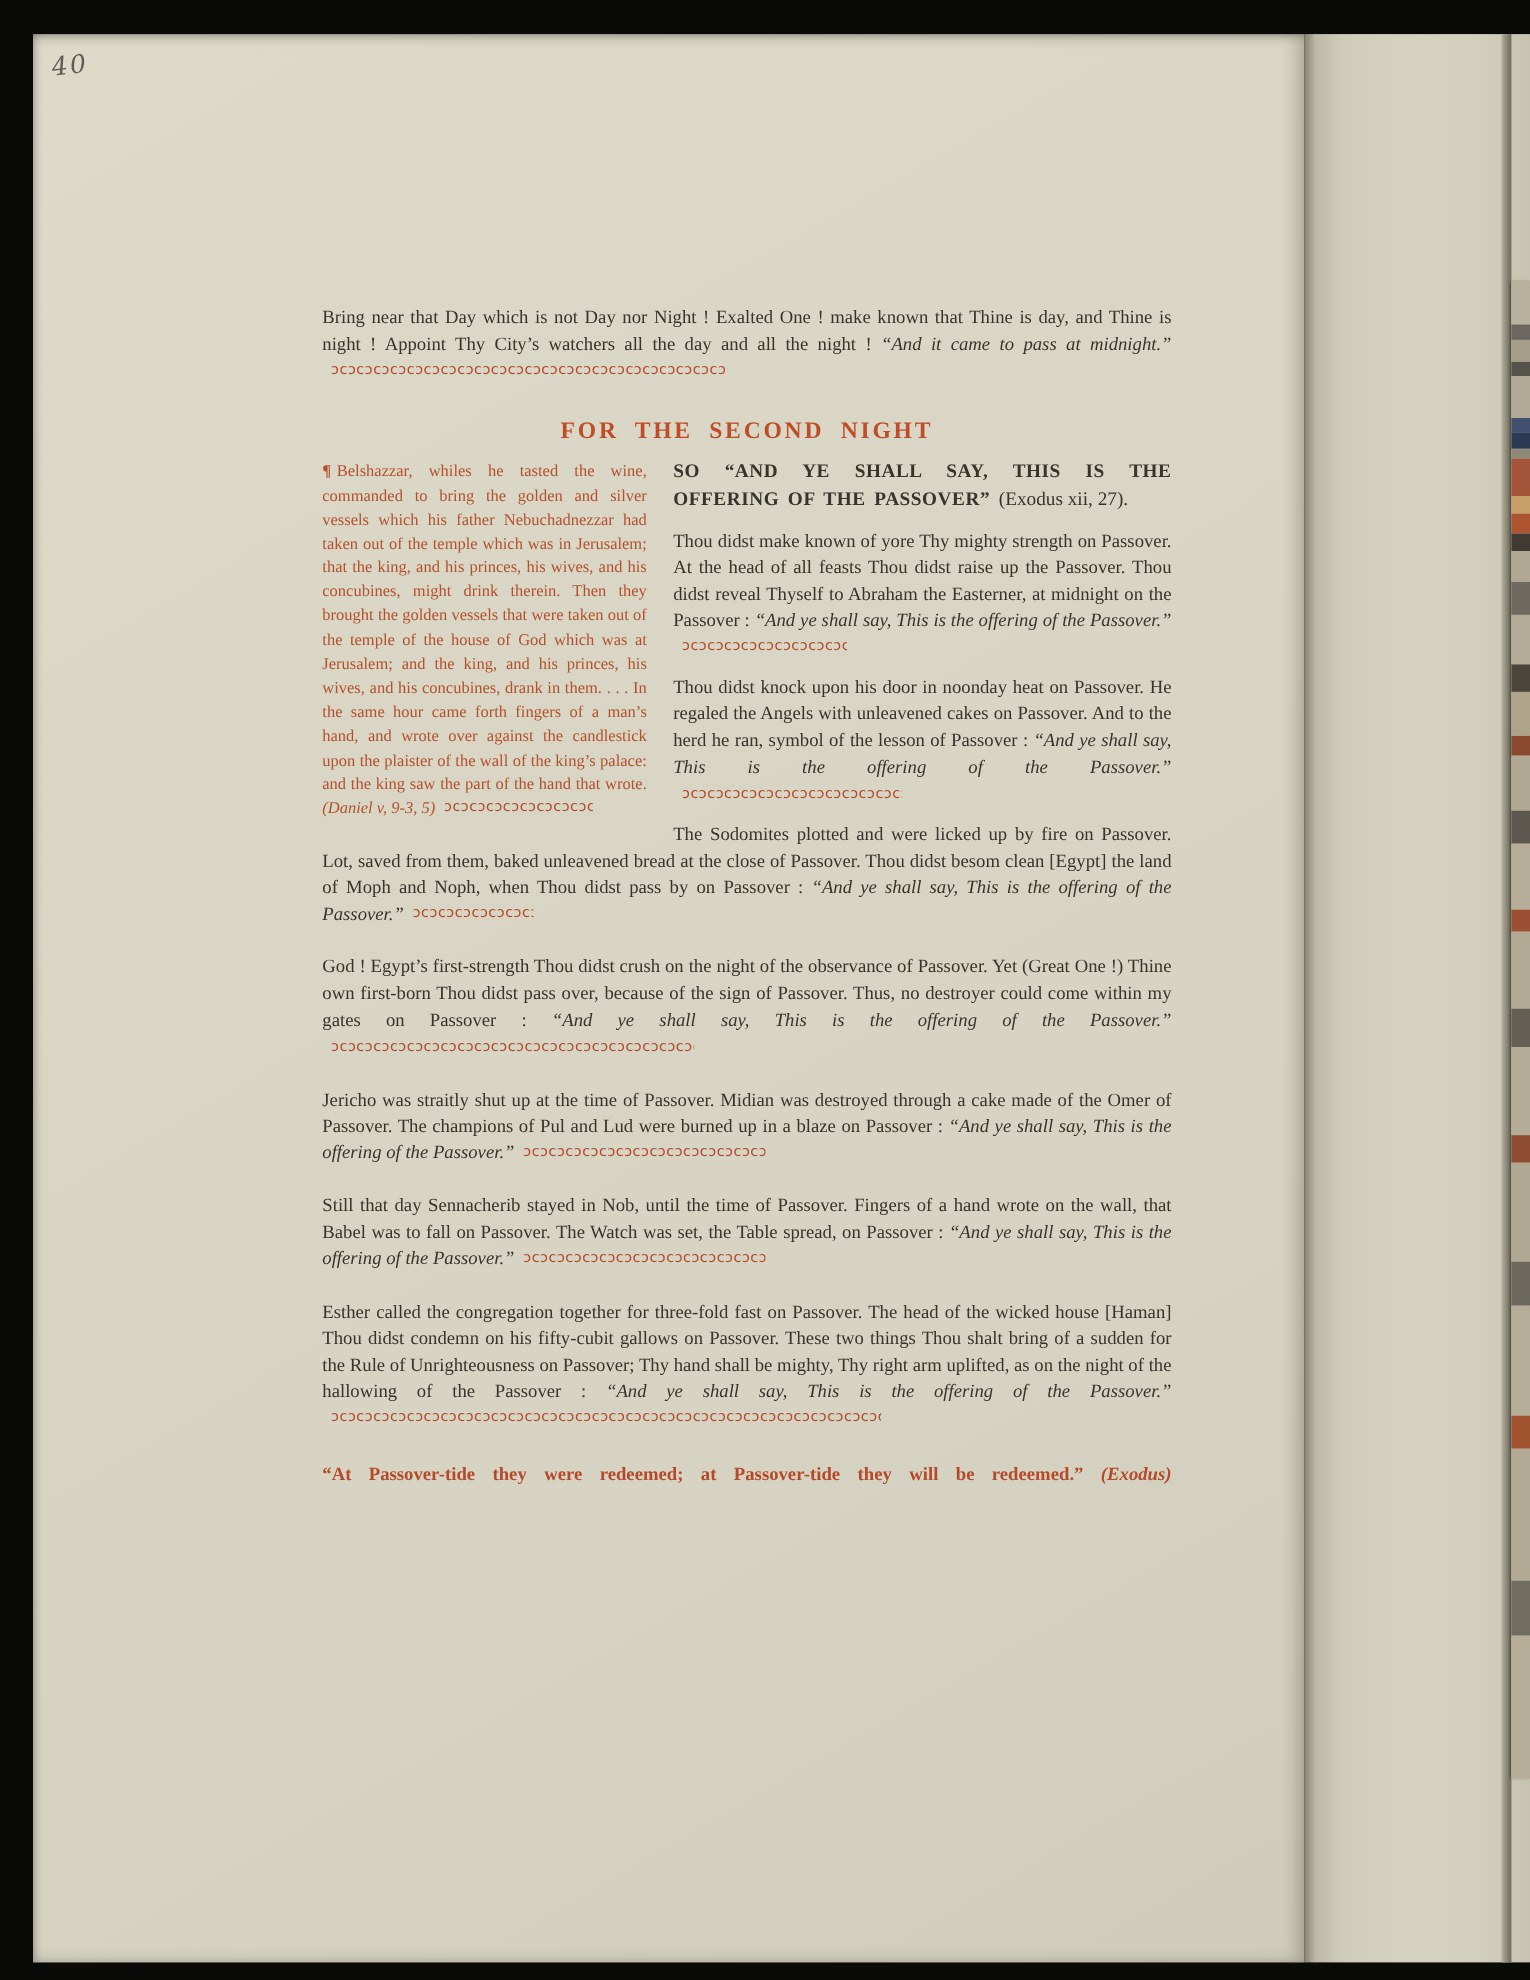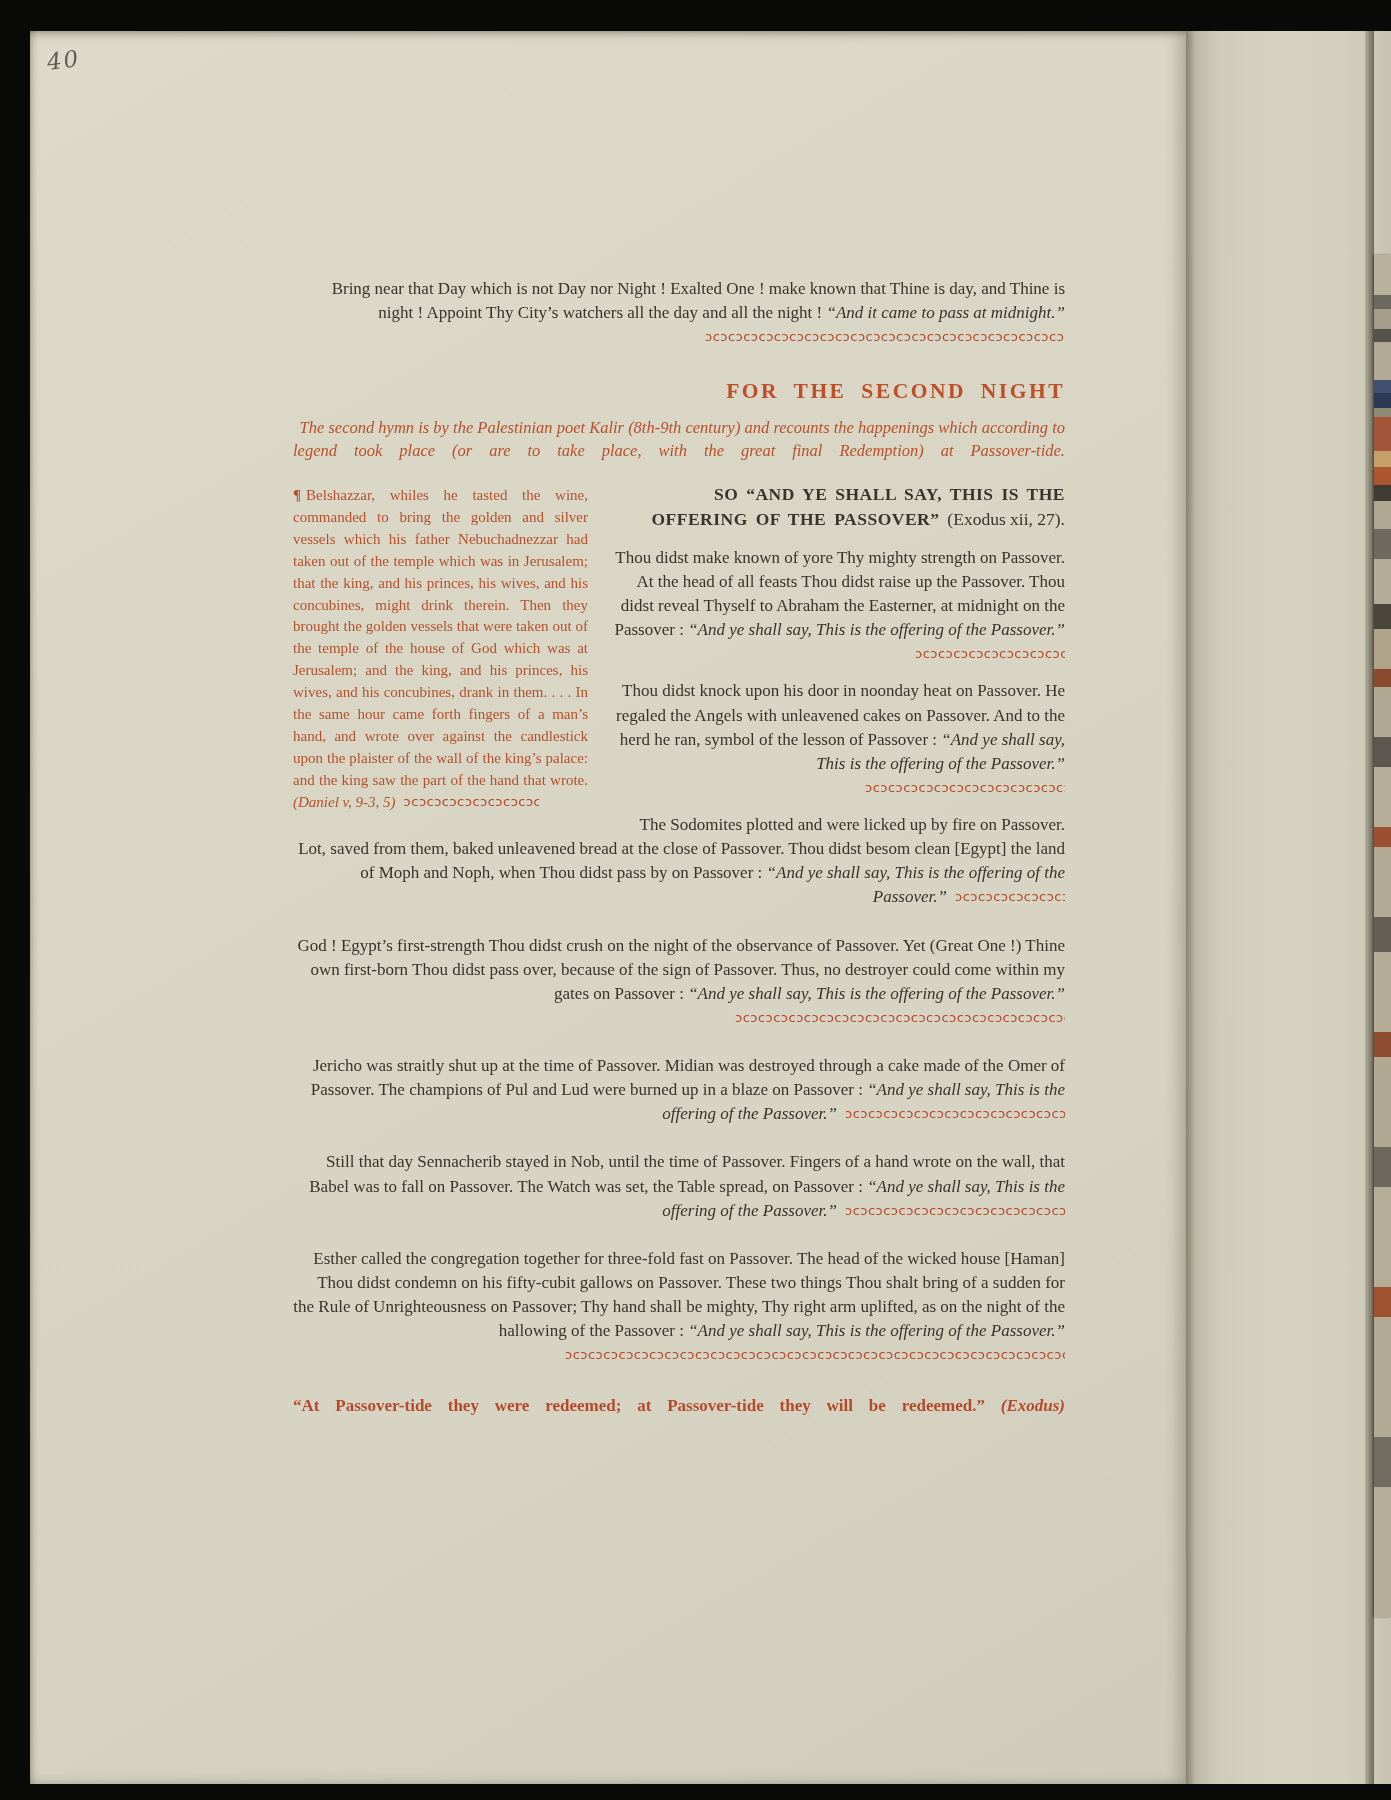--- a/index.html
+++ b/index.html
@@ -32,21 +32,21 @@
   .sliver{
     position:absolute;right:0;top:224px;width:17px;
     box-shadow:-1px 0 2px rgba(0,0,0,.4);
   }
   .sliver div{width:100%;}
   
   .text-block{
     position:absolute;left:263px;top:246px;width:772px;
     color:#37342b;font-size:17px;line-height:1.42;text-align:justify;
   }
-  .text-block p{margin:0 0 13px 0;text-align:right;}
+  .text-block p{margin:0 0 13px 0;}
   .it{font-style:italic;}
   .heading{
     text-align:center;color:#bf4e28;
     font-size:21.5px;font-weight:bold;letter-spacing:2.5px;word-spacing:7px;
     margin:27px 0 9px 0 !important;
   }
   .subtitle{
     color:#b8502b;font-style:italic;font-size:16.5px;line-height:1.4;
     text-align:justify;text-align-last:justify;
     margin:0 0 20px 0 !important;
@@ -83,21 +83,20 @@
 <div class="paper">
 
   <div class="pencil-number">40</div>
 
   <div class="text-block">
 
     <p><span>Bring near that Day which is not Day nor Night !  Exalted One !  make known that Thine is day, and Thine is night !  Appoint Thy City’s watchers all the day and all the night ! </span><span class="it">“And it came to pass at midnight.”</span><span class="orn ow360"><span>ɔcɔcɔcɔcɔcɔcɔcɔcɔcɔcɔcɔcɔcɔcɔcɔcɔcɔcɔcɔcɔcɔcɔcɔcɔcɔcɔcɔcɔcɔcɔcɔcɔcɔcɔcɔcɔcɔcɔcɔcɔcɔcɔcɔcɔcɔcɔcɔcɔcɔcɔcɔcɔcɔcɔcɔcɔcɔcɔcɔcɔcɔcɔcɔcɔcɔcɔcɔcɔcɔcɔcɔcɔcɔcɔcɔcɔcɔcɔcɔc</span></span></p>
 
     <p class="heading">FOR THE SECOND NIGHT</p>
 
-    <p class="subtitle">The second hymn is by the Palestinian poet Kalir (8th-9th century) and recounts the happenings which according to legend took place (or are to take place, with the great final Redemption) at Passover-tide.</p>
 
     <div class="sidenote">
       <span class="pilcrow">¶</span><span>Belshazzar, whiles he tasted the wine, commanded to bring the golden and silver vessels which his father Nebuchadnezzar had taken out of the temple which was in Jerusalem; that the king, and his princes, his wives, and his concubines, might drink therein.  Then they brought the golden vessels that were taken out of the temple of the house of God which was at Jerusalem; and the king, and his princes, his wives, and his concubines, drank in them. . . . In the same hour came forth fingers of a man’s hand, and wrote over against the candlestick upon the plaister of the wall of the king’s palace: and the king saw the part of the hand that wrote. </span>
       <span class="it">(Daniel v, 9-3, 5)</span><span class="orn ow135"><span>ɔcɔcɔcɔcɔcɔcɔcɔcɔcɔcɔcɔcɔcɔcɔcɔcɔcɔcɔcɔcɔcɔcɔcɔcɔcɔcɔcɔcɔcɔcɔcɔcɔcɔcɔcɔcɔcɔcɔcɔcɔcɔcɔcɔcɔcɔcɔcɔcɔcɔcɔcɔcɔcɔcɔcɔcɔcɔcɔcɔcɔcɔcɔcɔcɔcɔcɔcɔcɔcɔcɔcɔcɔcɔcɔcɔcɔcɔcɔcɔc</span></span>
     </div>
 
     <p class="hymn-header"><span>SO “AND YE SHALL SAY, THIS IS THE OFFERING OF THE PASSOVER”</span> <span class="ref">(Exodus xii, 27).</span></p>
 
     <p><span>Thou didst make known of yore Thy mighty strength on Passover.  At the head of all feasts Thou didst raise up the Passover.  Thou didst reveal Thyself to Abraham the Easterner, at midnight on the Passover : </span><span class="it">“And ye shall say, This is the offering of the Passover.”</span><span class="orn ow150"><span>ɔcɔcɔcɔcɔcɔcɔcɔcɔcɔcɔcɔcɔcɔcɔcɔcɔcɔcɔcɔcɔcɔcɔcɔcɔcɔcɔcɔcɔcɔcɔcɔcɔcɔcɔcɔcɔcɔcɔcɔcɔcɔcɔcɔcɔcɔcɔcɔcɔcɔcɔcɔcɔcɔcɔcɔcɔcɔcɔcɔcɔcɔcɔcɔcɔcɔcɔcɔcɔcɔcɔcɔcɔcɔcɔcɔcɔcɔcɔcɔc</span></span></p>
 

